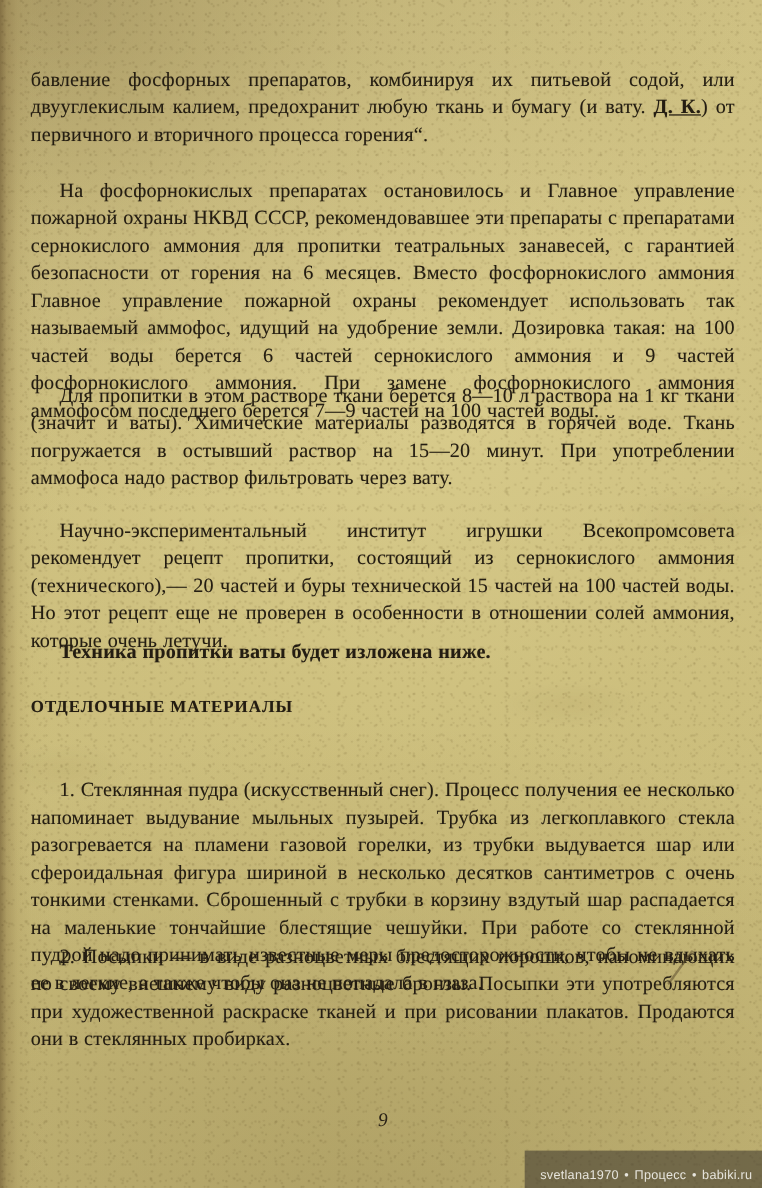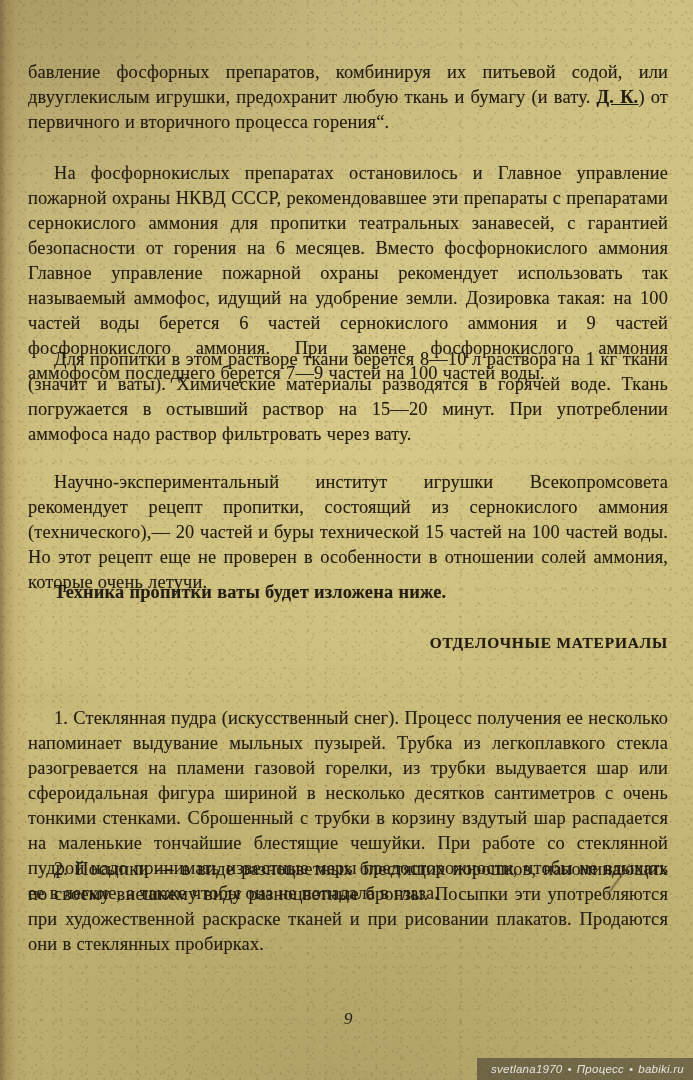--- a/index.html
+++ b/index.html
@@ -116,21 +116,21 @@
   #p-2 { top: 347px; }
   #p-3 { top: 470px; }
   #p-4 { top: 580px; font-weight: bold; }
 
   
   #section-heading {
     position: absolute;
     top: 634px;
     left: 0;
     width: 640px;
-    text-align: right;
+    text-align: left;
     font-size: 15.4px;
     font-weight: bold;
     letter-spacing: 0.85px;
     color: #231c11;
     font-family: "Liberation Serif", "DejaVu Serif", serif;
     text-shadow: 0 0 0.7px rgba(40,32,18,0.45);
   }
 
   
   #lead-in {
@@ -169,50 +169,49 @@
     pointer-events: none;
   }
   #pencil-mark svg { display: block; }
 
   
   #watermark {
     position: absolute;
     right: 0;
     bottom: 0;
     height: 22px;
-    padding: 0 9px 0 14px;
+    padding: 12px 9px 0 14px;
     display: flex;
     align-items: center;
     gap: 0;
     background: rgba(58,54,44,0.56);
     color: #e6e4dc;
     font-family: "Liberation Sans", "DejaVu Sans", sans-serif;
     font-size: 11.5px;
     letter-spacing: 0.25px;
     white-space: nowrap;
-    font-style: italic;
   }
   #watermark .sep {
     display: inline-block;
     margin: 0 5px;
     color: #e6e4dc;
   }
 </style>
 </head>
 <body>
 
 <div id="page">
 
   <div id="grain"></div>
   <div id="stains"></div>
 
   <div id="content">
 
     <div class="blk" id="p-0">
-      <p class="para noindent"><span>бавление фосфорных препаратов, комбинируя их питьевой содой, или двууглекислым игрушки, предохранит любую ткань и бумагу (и вату. </span><span class="bold">Д. К.</span><span>) от первичного и вторичного процесса горения“.</span></p>
+      <p class="para noindent"><span>бавление фосфорных препаратов, комбинируя их питьевой содой, или двууглекислым калием, предохранит любую ткань и бумагу (и вату. </span><span class="bold">Д. К.</span><span>) от первичного и вторичного процесса горения“.</span></p>
     </div>
 
     <div class="blk" id="p-1">
       <p class="para last-line-left">На фосфорнокислых препаратах остановилось и Главное управление пожарной охраны НКВД СССР, рекомендовавшее эти препараты с препаратами сернокислого аммония для пропитки театральных занавесей, с гарантией безопасности от горения на 6 месяцев. Вместо фосфорнокислого аммония Главное управление пожарной охраны рекомендует использовать так называемый аммофос, идущий на удобрение земли. Дозировка такая: на 100 частей воды берется 6 частей сернокислого аммония и 9 частей фосфорнокислого аммония. При замене фосфорнокислого аммония аммофосом последнего берется 7—9 частей на 100 частей воды.</p>
     </div>
 
     <div class="blk" id="p-2">
       <p class="para last-line-left">Для пропитки в этом растворе ткани берется 8—10 л раствора на 1 кг ткани (значит и ваты). Химические материалы разводятся в горячей воде. Ткань погружается в остывший раствор на 15—20 минут. При употреблении аммофоса надо раствор фильтровать через вату.</p>
     </div>
 

